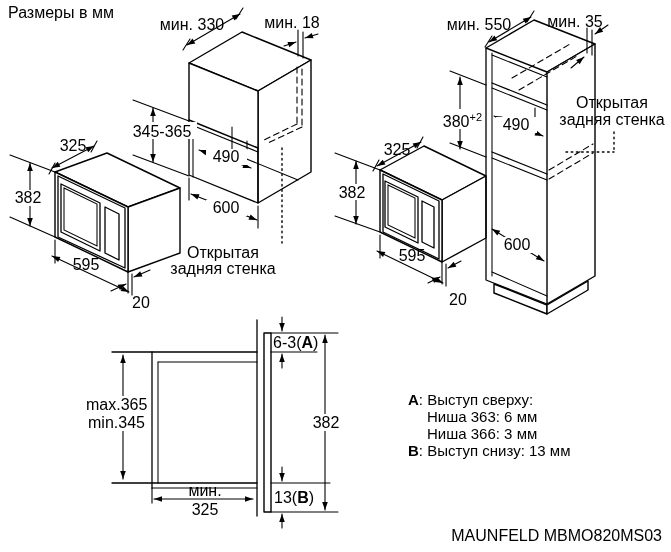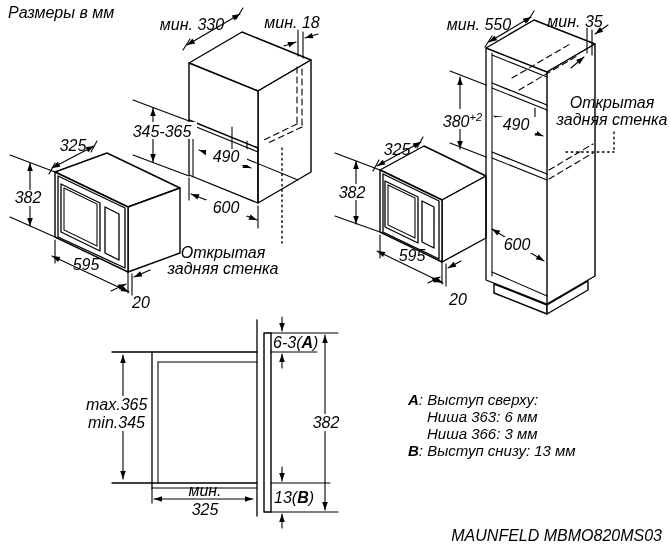--- a/index.html
+++ b/index.html
@@ -1,16 +1,16 @@
 <!DOCTYPE html>
 <html><head>
 <meta charset="utf-8">
 <style>
   html,body{margin:0;padding:0;background:#fff;}
-  .page{width:671px;height:552px;background:#fff;position:relative;overflow:hidden;font-style:italic;}
+  .page{width:671px;height:552px;background:#fff;position:relative;overflow:hidden;}
   svg{display:block;font-family:"Liberation Sans", sans-serif;}
   .face{fill:#fff;stroke:#000;stroke-width:1.4;stroke-linejoin:round;}
   .ln{fill:none;stroke:#000;stroke-width:1.3;stroke-linecap:round;stroke-linejoin:round;}
   .thin{fill:none;stroke:#000;stroke-width:1.05;stroke-linecap:round;}
   .dash{fill:none;stroke:#000;stroke-width:1.1;stroke-dasharray:6 4;stroke-linecap:round;}
   .dot{fill:none;stroke:#000;stroke-width:1.4;stroke-dasharray:1.6 3.6;stroke-linecap:round;}
   .bg{fill:#fff;stroke:none;}
   text{font-size:16px;fill:#000;}
   .mid{text-anchor:middle;}
   .end{text-anchor:end;}

